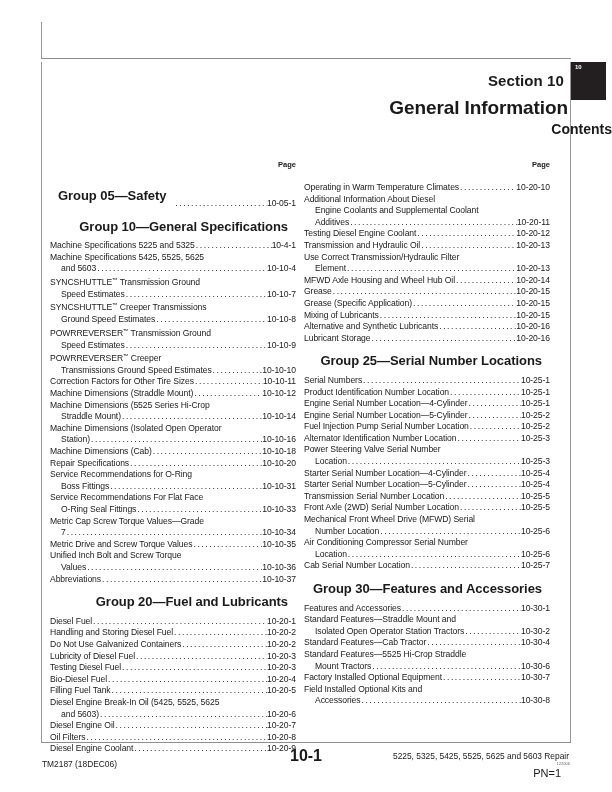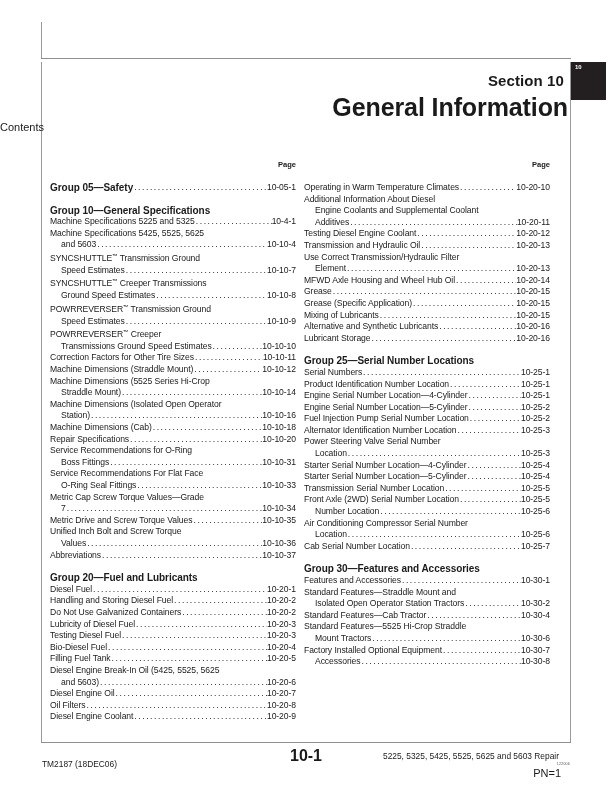--- a/index.html
+++ b/index.html
@@ -85,35 +85,35 @@
     text-align: right;
   }
   .section-line {
     font-size: 15px;
     font-weight: bold;
     letter-spacing: 0.1px;
     line-height: 18px;
     margin: 4px;
   }
   .title-line {
-    font-size: 25px;
+    font-size: 19px;
     font-weight: bold;
     letter-spacing: -0.1px;
     line-height: 27px;
     margin: 2px 0 0 0;
   }
 
   .contents-head {
     position: absolute;
     left: 0;
     right: 0;
     top: 121px;
-    text-align: left;
-    font-size: 11px;
-    font-weight: normal;
+    text-align: right;
+    font-size: 14px;
+    font-weight: bold;
   }
 
   
   .cols {
     position: absolute;
     left: 50px;
     top: 160px;
     width: 512px;
     display: flex;
     gap: 8px;
@@ -123,25 +123,26 @@
   }
   .page-hdr {
     text-align: right;
     font-size: 7.5px;
     font-weight: bold;
     margin: 0 0 13px 0;
     line-height: 9px;
   }
 
   .grp {
-    font-size: 10px;
+    font-size: 13px;
     font-weight: bold;
     line-height: 11.6px;
-    margin: 0;
+    margin: 8px;
     letter-spacing: -0.05px;
+    text-align: right;
   }
   .grp.spaced { margin-top: 11px; }
 
   
   .entry {
     display: flex;
     align-items: flex-end;
     font-size: 8.6px;
     line-height: 11.6px;
     letter-spacing: -0.08px;
@@ -187,21 +188,21 @@
     left: 0;
     right: 0;
     top: 0;
     text-align: center;
     font-size: 16px;
     font-weight: bold;
     line-height: 18px;
   }
   .ft-right {
     position: absolute;
-    right: 12px;
+    right: 2px;
     top: 4px;
     text-align: right;
     font-size: 8.4px;
     line-height: 11px;
   }
   .ft-code {
     position: absolute;
     right: 1px;
     top: 15px;
     text-align: right;
@@ -581,20 +582,25 @@
       <div class="entry">
         <span class="etxt">Transmission Serial Number Location</span>
         <span class="dots">..........................................................................................</span>
         <span class="pg">10-25-5</span>
       </div>
       <div class="entry">
         <span class="etxt">Front Axle (2WD) Serial Number Location</span>
         <span class="dots">..........................................................................................</span>
         <span class="pg">10-25-5</span>
       </div>
+      <div class="entry nodots">
+        <span class="etxt">Mechanical Front Wheel Drive (MFWD) Serial</span>
+        <span class="dots">..........................................................................................</span>
+        <span class="pg"></span>
+      </div>
       <div class="entry cont">
         <span class="etxt">Number Location</span>
         <span class="dots">..........................................................................................</span>
         <span class="pg">10-25-6</span>
       </div>
       <div class="entry nodots">
         <span class="etxt">Air Conditioning Compressor Serial Number</span>
         <span class="dots">..........................................................................................</span>
         <span class="pg"></span>
       </div>
@@ -636,20 +642,25 @@
       </div>
       <div class="entry cont">
         <span class="etxt">Mount Tractors</span>
         <span class="dots">..........................................................................................</span>
         <span class="pg">10-30-6</span>
       </div>
       <div class="entry">
         <span class="etxt">Factory Installed Optional Equipment</span>
         <span class="dots">..........................................................................................</span>
         <span class="pg">10-30-7</span>
+      </div>
+      <div class="entry nodots">
+        <span class="etxt">Field Installed Optional Kits and</span>
+        <span class="dots">..........................................................................................</span>
+        <span class="pg"></span>
       </div>
       <div class="entry cont">
         <span class="etxt">Accessories</span>
         <span class="dots">..........................................................................................</span>
         <span class="pg">10-30-8</span>
       </div>
     </div>
 </div>
 
 <div class="footer">

